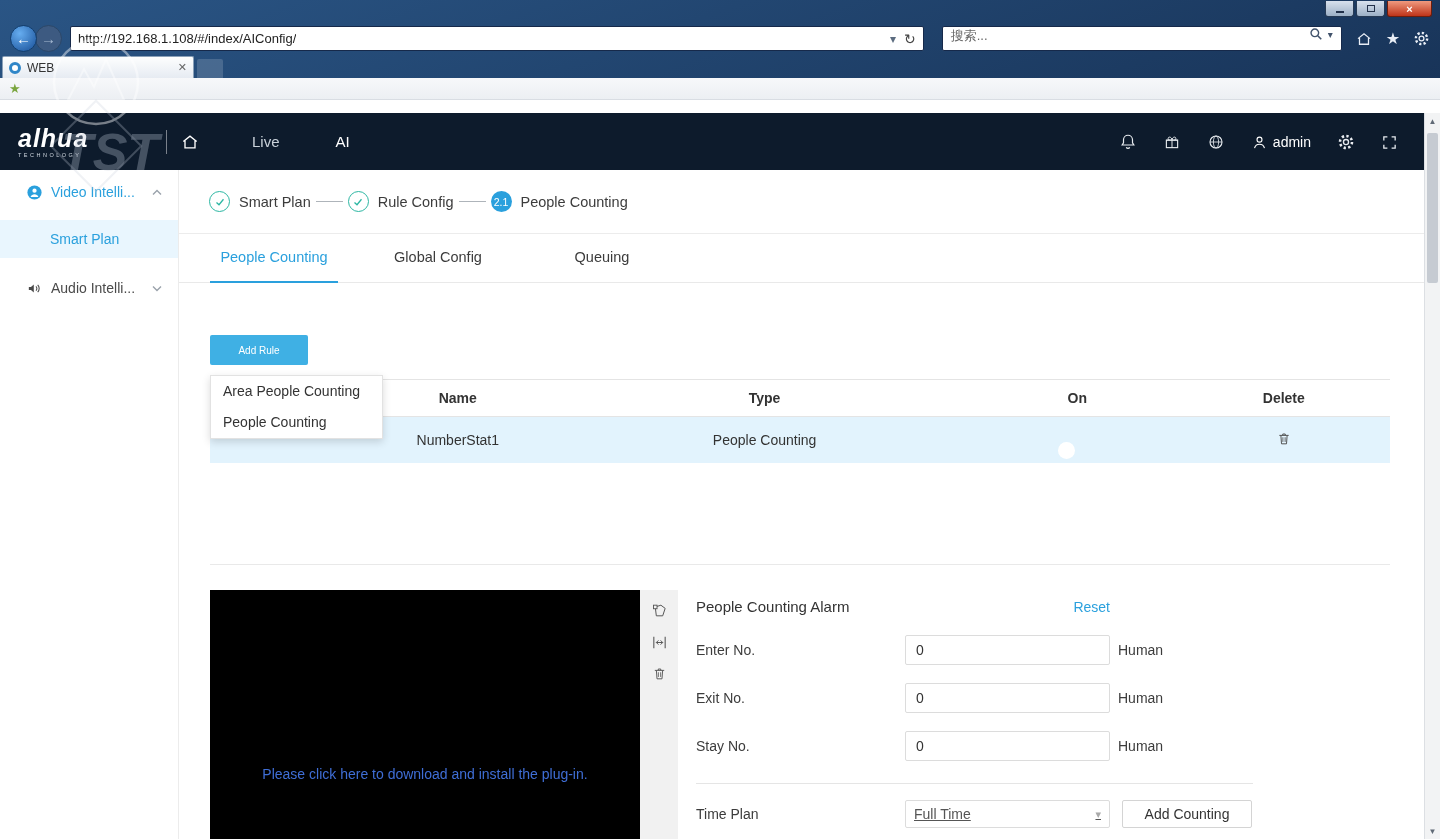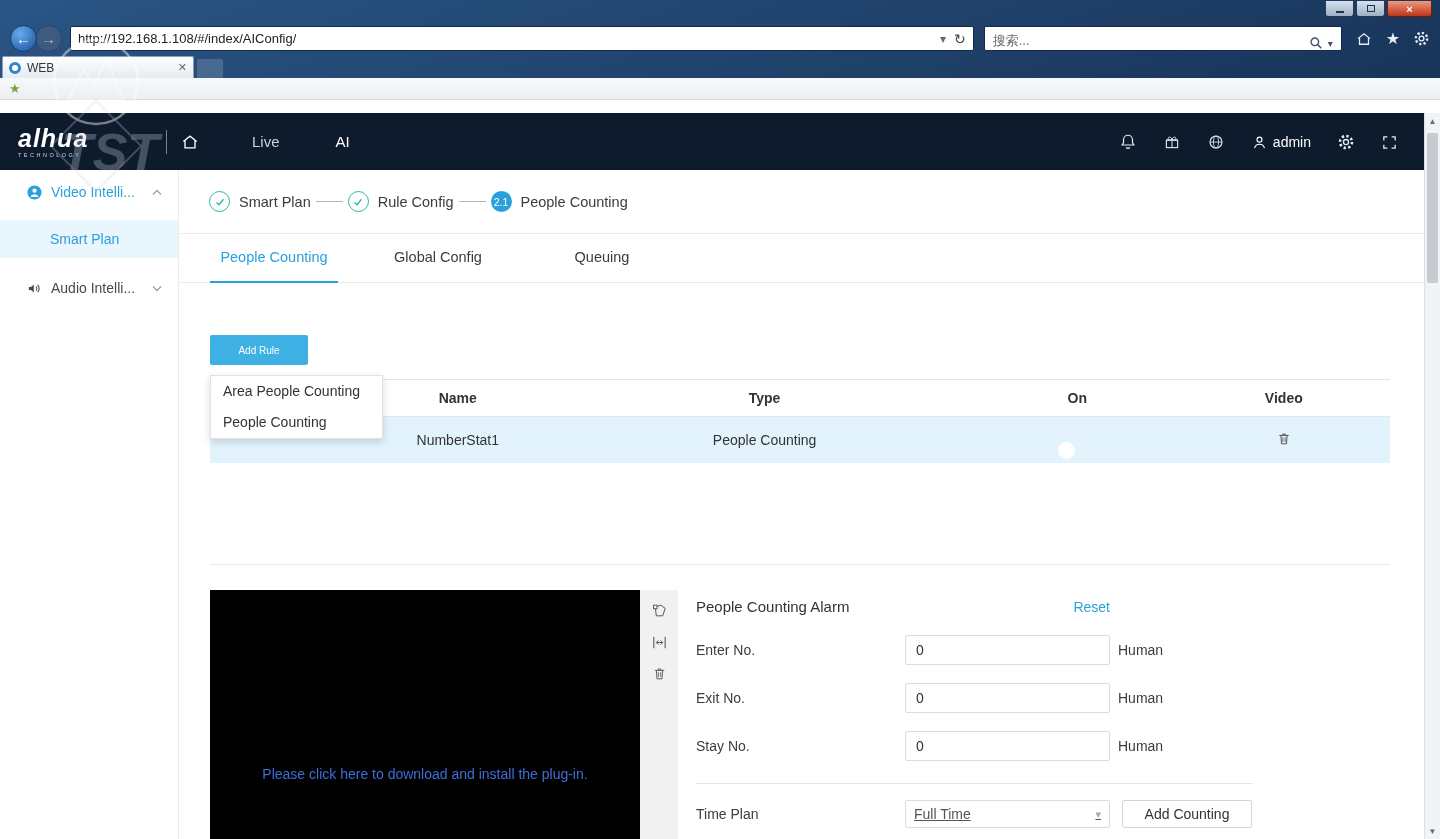--- a/index.html
+++ b/index.html
@@ -21,21 +21,21 @@
   .winbtn.close{width:45px;background:linear-gradient(#ef9a7f,#bf3419);color:#fff;font-size:11px;border-color:#6d1d0c;font-weight:bold;}
 
   .addrrow{position:absolute;top:22px;left:0;right:0;height:33px;display:flex;align-items:center;padding:0 10px;box-sizing:border-box;}
   .navcirc{width:27px;height:27px;border-radius:50%;display:flex;align-items:center;justify-content:center;font-size:15px;flex:none;cursor:pointer;box-sizing:border-box;}
   .navcirc.back{background:radial-gradient(circle at 35% 30%,#66adf0,#2b66ad 75%);border:1px solid #123e6e;color:#fff;z-index:2;}
   .navcirc.fwd{background:#3d5a81;border:1px solid #2b4768;color:#a7bad2;margin-left:-2px;}
   .urlfield{flex:1;height:25px;margin-left:8px;background:#fff;border:1px solid #16294a;border-radius:2px;display:flex;align-items:center;
     padding:0 7px;font-size:13px;color:#222;cursor:text;box-sizing:border-box;min-width:0;justify-content:space-between;}
   .urltext{white-space:nowrap;overflow:hidden;}
   .urlicons{margin-left:auto;display:flex;align-items:center;gap:8px;color:#5c6c80;font-size:12px;}
-  .searchfield{width:358px;height:25px;margin-left:10px;background:#fff;border:1px solid #16294a;border-radius:2px;display:flex;align-items:flex-end;
+  .searchfield{width:400px;height:25px;margin-left:18px;background:#fff;border:1px solid #16294a;border-radius:2px;display:flex;align-items:flex-start;
     padding:0 8px;font-size:13px;color:#666;box-sizing:border-box;cursor:text;flex:none;}
   .searchicons{margin-left:auto;display:flex;align-items:center;gap:5px;color:#41526b;}
   .chromeicons{display:flex;align-items:center;gap:13px;margin-left:13px;color:#e9eef6;flex:none;}
   .chromeicons .st{font-size:16px;line-height:1;}
 
   .tabrow{position:absolute;top:55px;left:0;right:0;height:23px;display:flex;align-items:flex-end;padding-left:2px;}
   .btab{width:192px;height:22px;background:linear-gradient(#fdfefe,#e6ebf2);border:1px solid #8aa0b8;border-bottom:none;border-radius:2px 2px 0 0;
     display:flex;align-items:center;padding:0 6px;box-sizing:border-box;font-size:12px;color:#333;cursor:pointer;}
   .favicon{width:12px;height:12px;border-radius:50%;border:3px solid #2f86c8;box-sizing:border-box;background:#fff;margin-right:6px;}
   .btab .x{margin-left:auto;color:#666;font-size:11px;cursor:pointer;}
@@ -333,21 +333,21 @@
           <div class="dropdown">
             <div class="dropitem">Area People Counting</div>
             <div class="dropitem">People Counting</div>
           </div>
 
           <div class="ruletable">
             <div class="thead">
               <span class="tcell c1">Name</span>
               <span class="tcell c2">Type</span>
               <span class="tcell c3">On</span>
-              <span class="tcell c4">Video</span>
+              <span class="tcell c4">Delete</span>
             </div>
             <div class="trow">
               <span class="tcell c1">NumberStat1</span>
               <span class="tcell c2">People Counting</span>
               <span class="tcell c3">
                 <span class="toggle"><span class="knob"></span></span>
               </span>
               <span class="tcell c4">
                 <button class="trashbtn ic">
                   <svg width="15" height="15" viewBox="0 0 24 24">

